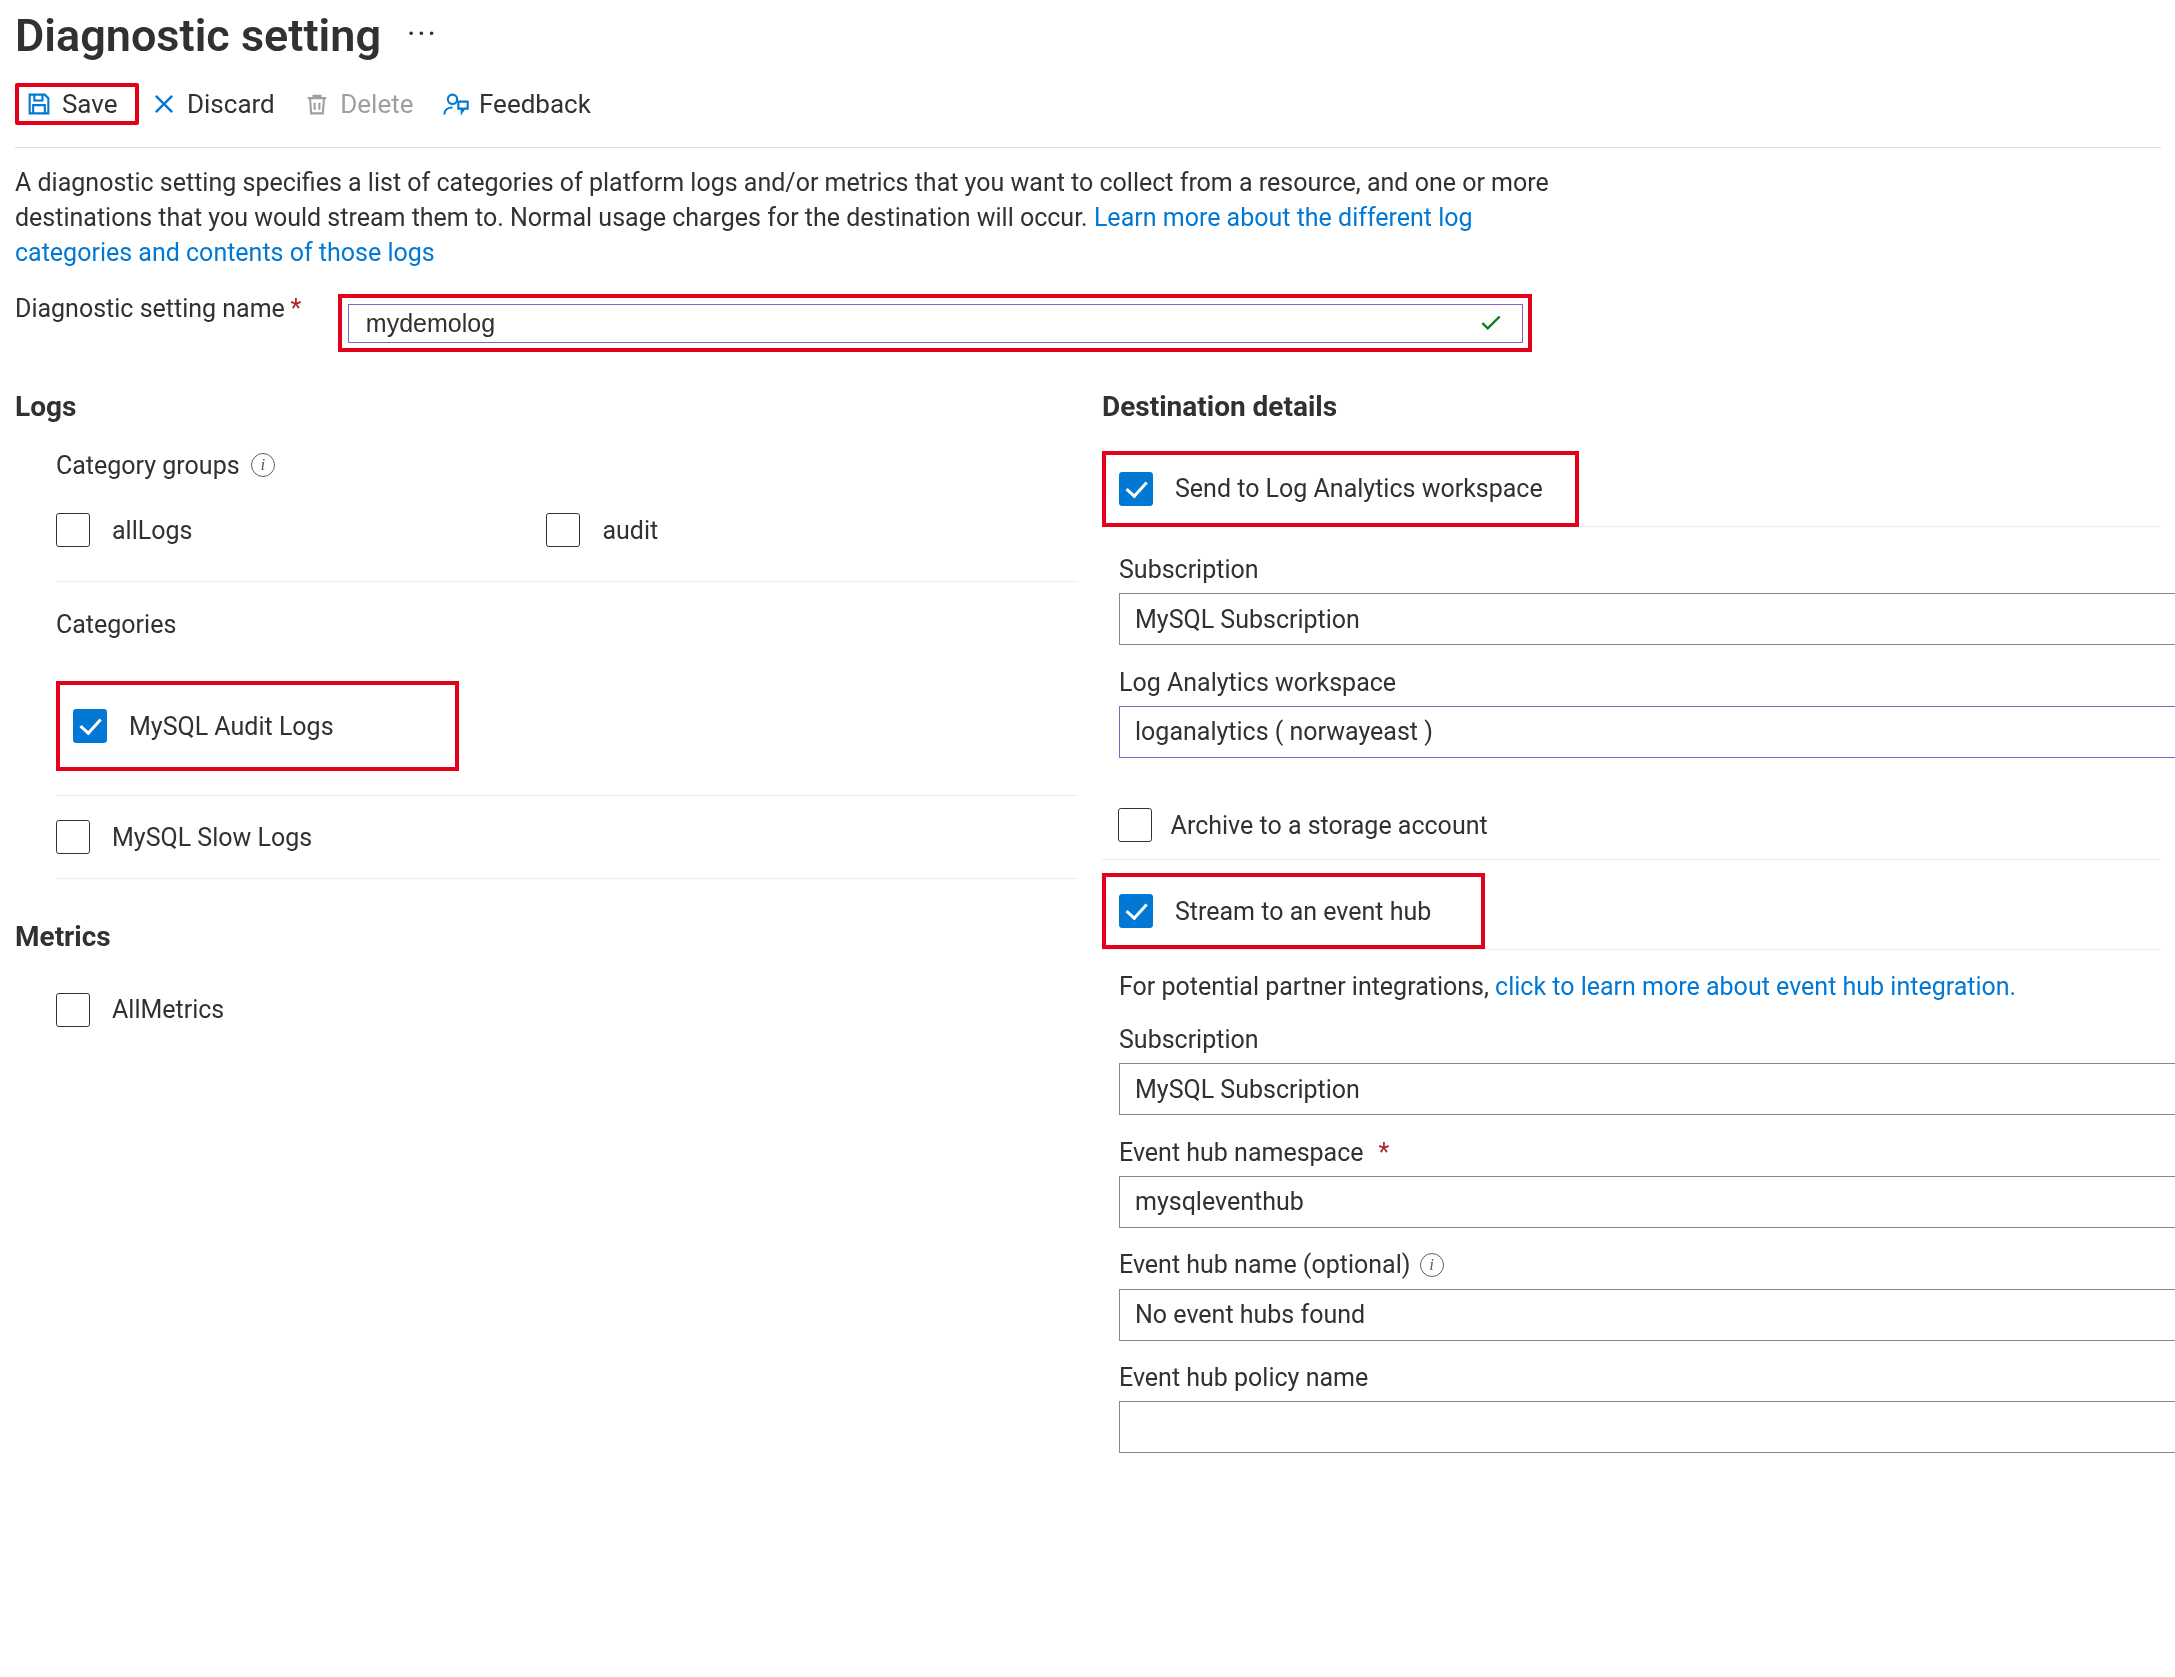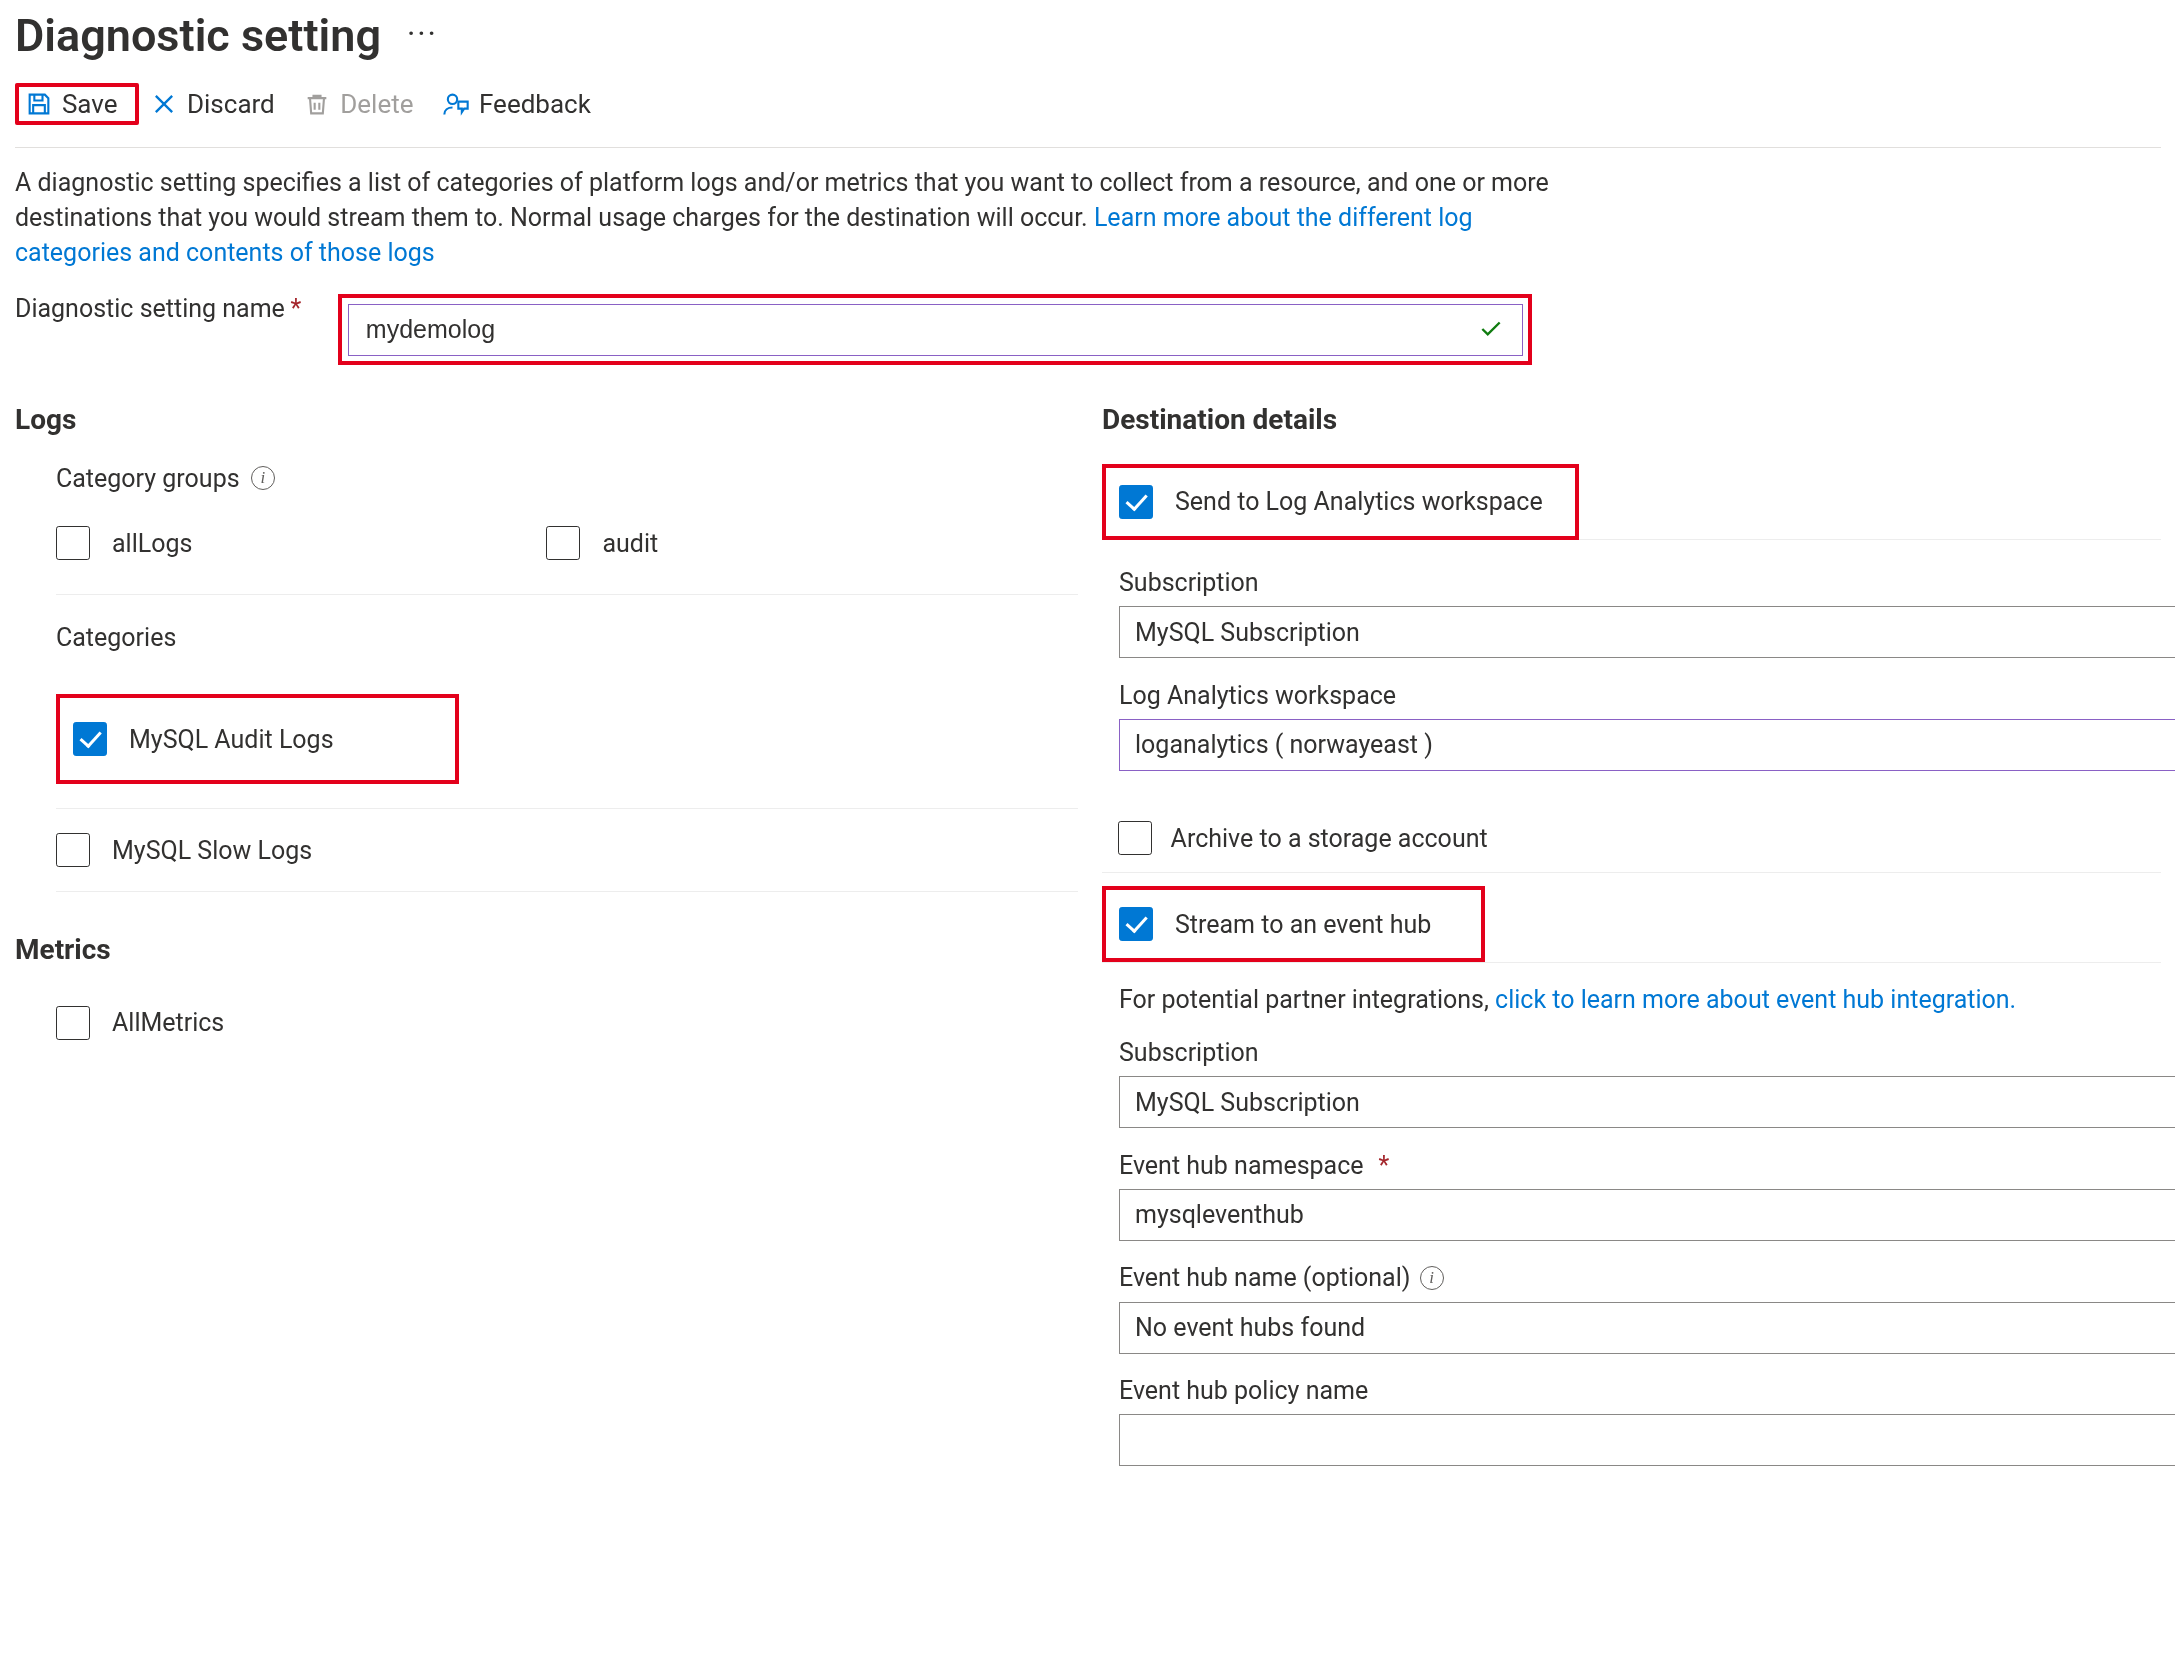--- a/index.html
+++ b/index.html
@@ -65,21 +65,21 @@
     gap: 37px;
     margin-bottom: 32px;
   }
   .field-label { font-size: 25px; }
   .req { color: #a4262c; margin-left: 5.6px; }
   .input-wrap {
     position: relative;
   }
   .text-input {
     width: 1175px;
-    height: 52px;
+    height: 39px;
     border: 1.9px solid #8a61c5;
     padding: 0 54px 0 17px;
     font-size: 25px;
     color: #323130;
     outline: none;
     background: #fff;
   }
   .check-valid {
     position: absolute;
     right: 18.6px;

